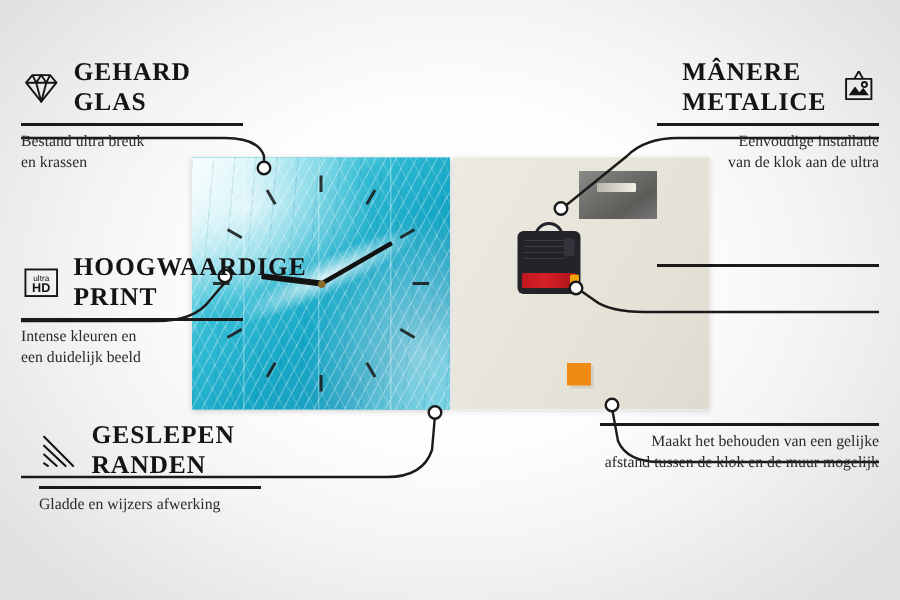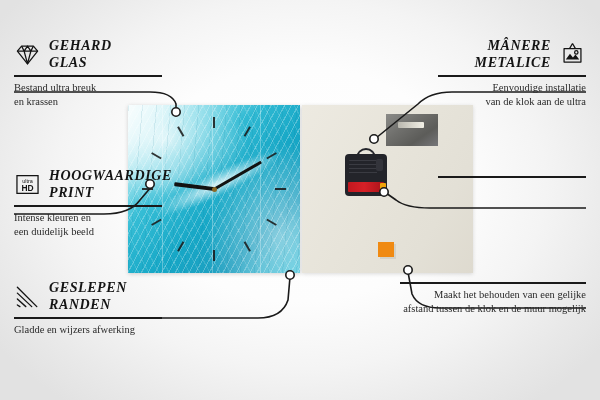--- a/index.html
+++ b/index.html
@@ -139,27 +139,26 @@
     box-shadow: 2px 2px 0 rgba(0,0,0,.07);
   }
 
   
   .callout { position: absolute; }
   .callout .head {
     display: flex; align-items: center; gap: 8px;
   }
   .callout.right .head { justify-content: flex-end; }
   .c-title {
-    font-size: 14px; font-weight: bold; letter-spacing: .6px;
+    font-size: 17px; font-weight: bold; letter-spacing: .6px;
     line-height: 1.18; color: #141414; text-transform: uppercase;
     white-space: pre-line;
-    font-style: italic;
   }
   .callout.left .c-title { text-align: left; }
-  .callout.right .c-title { text-align: right; }
+  .callout.right .c-title { text-align: left; }
   .c-rule {
     height: 1.5px; background: #1a1a1a; margin-top: 4px;
   }
   .c-desc {
     font-size: 10.5px; line-height: 1.34; color: #2a2a2a;
     margin-top: 4px; white-space: pre-line;
   }
   .callout.right .c-desc { text-align: right; }
   .c-icon { width: 27px; height: 27px; flex: 0 0 27px; }
   .c-icon svg { display: block; width: 100%; height: 100%; }
@@ -264,21 +263,21 @@
         </svg>
       </span>
       <span class="c-title">HOOGWAARDIGE
 PRINT</span>
     </div>
     <div class="c-rule" style="width:148px"></div>
     <div class="c-desc">Intense kleuren en
 een duidelijk beeld</div>
   </div>
 
-  <div class="callout left" style="left:14px; top:280px; width:148px">
+  <div class="callout left" style="left:26px; top:280px; width:148px">
     <div class="head">
       <span class="c-icon">
         <svg viewBox="0 0 32 32">
             <g stroke="#141414" stroke-width="1.6" stroke-linecap="round">
           <line x1="4" y1="5" x2="27" y2="28"></line>
           <line x1="4" y1="12" x2="21" y2="28"></line>
           <line x1="4" y1="19" x2="14" y2="28"></line>
           <line x1="4" y1="26" x2="7" y2="28"></line>
         </g>
           </svg>

